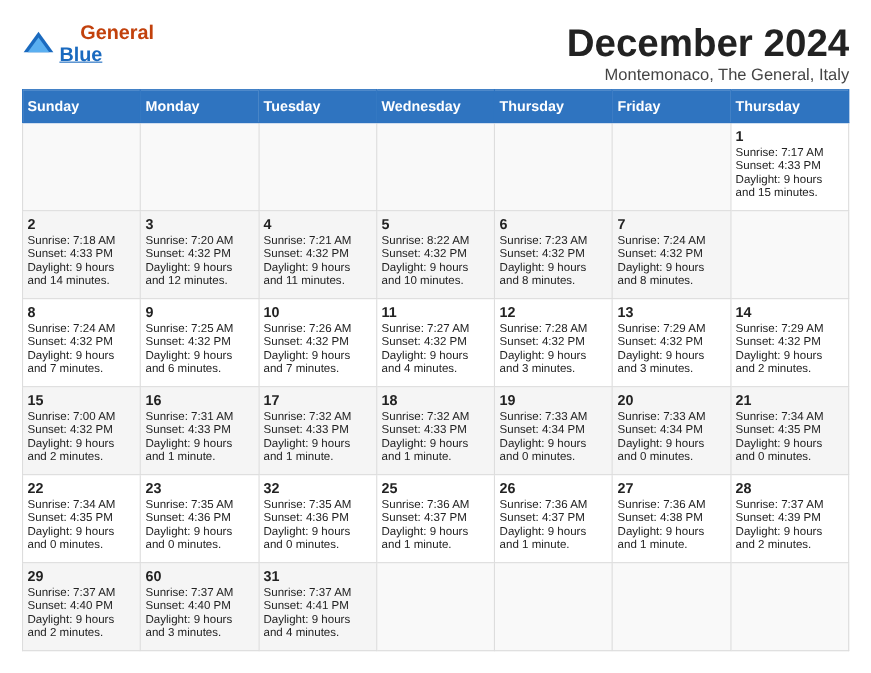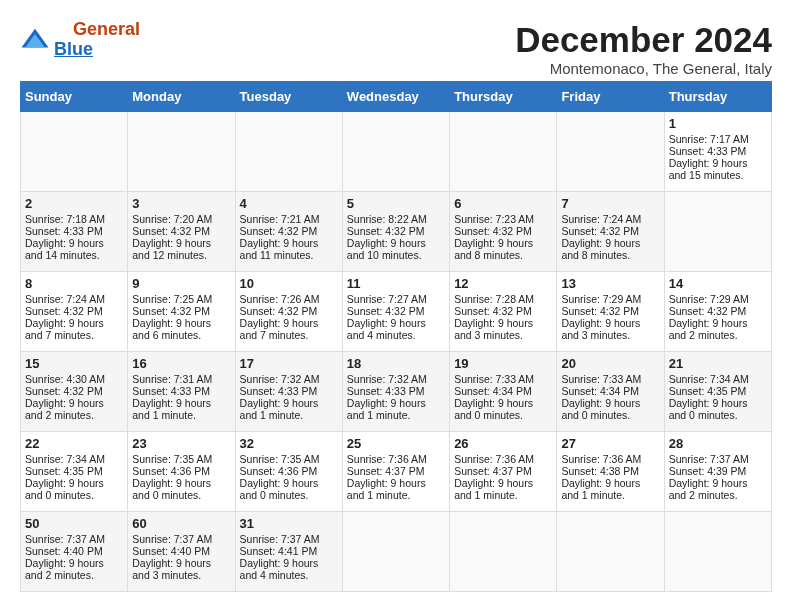--- a/index.html
+++ b/index.html
@@ -138,39 +138,39 @@
       <tr>
         <td><span class="day-number">8</span><span>Sunrise: 7:24 AM</span><br><span>Sunset: 4:32 PM</span><br><span>Daylight: 9 hours and 7 minutes.</span></td>
         <td><span class="day-number">9</span><span>Sunrise: 7:25 AM</span><br><span>Sunset: 4:32 PM</span><br><span>Daylight: 9 hours and 6 minutes.</span></td>
         <td><span class="day-number">10</span><span>Sunrise: 7:26 AM</span><br><span>Sunset: 4:32 PM</span><br><span>Daylight: 9 hours and 7 minutes.</span></td>
         <td><span class="day-number">11</span><span>Sunrise: 7:27 AM</span><br><span>Sunset: 4:32 PM</span><br><span>Daylight: 9 hours and 4 minutes.</span></td>
         <td><span class="day-number">12</span><span>Sunrise: 7:28 AM</span><br><span>Sunset: 4:32 PM</span><br><span>Daylight: 9 hours and 3 minutes.</span></td>
         <td><span class="day-number">13</span><span>Sunrise: 7:29 AM</span><br><span>Sunset: 4:32 PM</span><br><span>Daylight: 9 hours and 3 minutes.</span></td>
         <td><span class="day-number">14</span><span>Sunrise: 7:29 AM</span><br><span>Sunset: 4:32 PM</span><br><span>Daylight: 9 hours and 2 minutes.</span></td>
       </tr>
       <tr>
-        <td><span class="day-number">15</span><span>Sunrise: 4:30 AM</span><br><span>Sunset: 4:32 PM</span><br><span>Daylight: 9 hours and 2 minutes.</span></td>
+        <td><span class="day-number">15</span><span>Sunrise: 7:00 AM</span><br><span>Sunset: 4:32 PM</span><br><span>Daylight: 9 hours and 2 minutes.</span></td>
         <td><span class="day-number">16</span><span>Sunrise: 7:31 AM</span><br><span>Sunset: 4:33 PM</span><br><span>Daylight: 9 hours and 1 minute.</span></td>
         <td><span class="day-number">17</span><span>Sunrise: 7:32 AM</span><br><span>Sunset: 4:33 PM</span><br><span>Daylight: 9 hours and 1 minute.</span></td>
         <td><span class="day-number">18</span><span>Sunrise: 7:32 AM</span><br><span>Sunset: 4:33 PM</span><br><span>Daylight: 9 hours and 1 minute.</span></td>
         <td><span class="day-number">19</span><span>Sunrise: 7:33 AM</span><br><span>Sunset: 4:34 PM</span><br><span>Daylight: 9 hours and 0 minutes.</span></td>
         <td><span class="day-number">20</span><span>Sunrise: 7:33 AM</span><br><span>Sunset: 4:34 PM</span><br><span>Daylight: 9 hours and 0 minutes.</span></td>
         <td><span class="day-number">21</span><span>Sunrise: 7:34 AM</span><br><span>Sunset: 4:35 PM</span><br><span>Daylight: 9 hours and 0 minutes.</span></td>
       </tr>
       <tr>
         <td><span class="day-number">22</span><span>Sunrise: 7:34 AM</span><br><span>Sunset: 4:35 PM</span><br><span>Daylight: 9 hours and 0 minutes.</span></td>
         <td><span class="day-number">23</span><span>Sunrise: 7:35 AM</span><br><span>Sunset: 4:36 PM</span><br><span>Daylight: 9 hours and 0 minutes.</span></td>
         <td><span class="day-number">32</span><span>Sunrise: 7:35 AM</span><br><span>Sunset: 4:36 PM</span><br><span>Daylight: 9 hours and 0 minutes.</span></td>
         <td><span class="day-number">25</span><span>Sunrise: 7:36 AM</span><br><span>Sunset: 4:37 PM</span><br><span>Daylight: 9 hours and 1 minute.</span></td>
         <td><span class="day-number">26</span><span>Sunrise: 7:36 AM</span><br><span>Sunset: 4:37 PM</span><br><span>Daylight: 9 hours and 1 minute.</span></td>
         <td><span class="day-number">27</span><span>Sunrise: 7:36 AM</span><br><span>Sunset: 4:38 PM</span><br><span>Daylight: 9 hours and 1 minute.</span></td>
         <td><span class="day-number">28</span><span>Sunrise: 7:37 AM</span><br><span>Sunset: 4:39 PM</span><br><span>Daylight: 9 hours and 2 minutes.</span></td>
       </tr>
       <tr>
-        <td><span class="day-number">50</span><span>Sunrise: 7:37 AM</span><br><span>Sunset: 4:40 PM</span><br><span>Daylight: 9 hours and 2 minutes.</span></td>
+        <td><span class="day-number">29</span><span>Sunrise: 7:37 AM</span><br><span>Sunset: 4:40 PM</span><br><span>Daylight: 9 hours and 2 minutes.</span></td>
         <td><span class="day-number">60</span><span>Sunrise: 7:37 AM</span><br><span>Sunset: 4:40 PM</span><br><span>Daylight: 9 hours and 3 minutes.</span></td>
         <td><span class="day-number">31</span><span>Sunrise: 7:37 AM</span><br><span>Sunset: 4:41 PM</span><br><span>Daylight: 9 hours and 4 minutes.</span></td>
         <td class="empty-cell"></td>
         <td class="empty-cell"></td>
         <td class="empty-cell"></td>
         <td class="empty-cell"></td>
       </tr>
     </tbody>
 </table>
 

